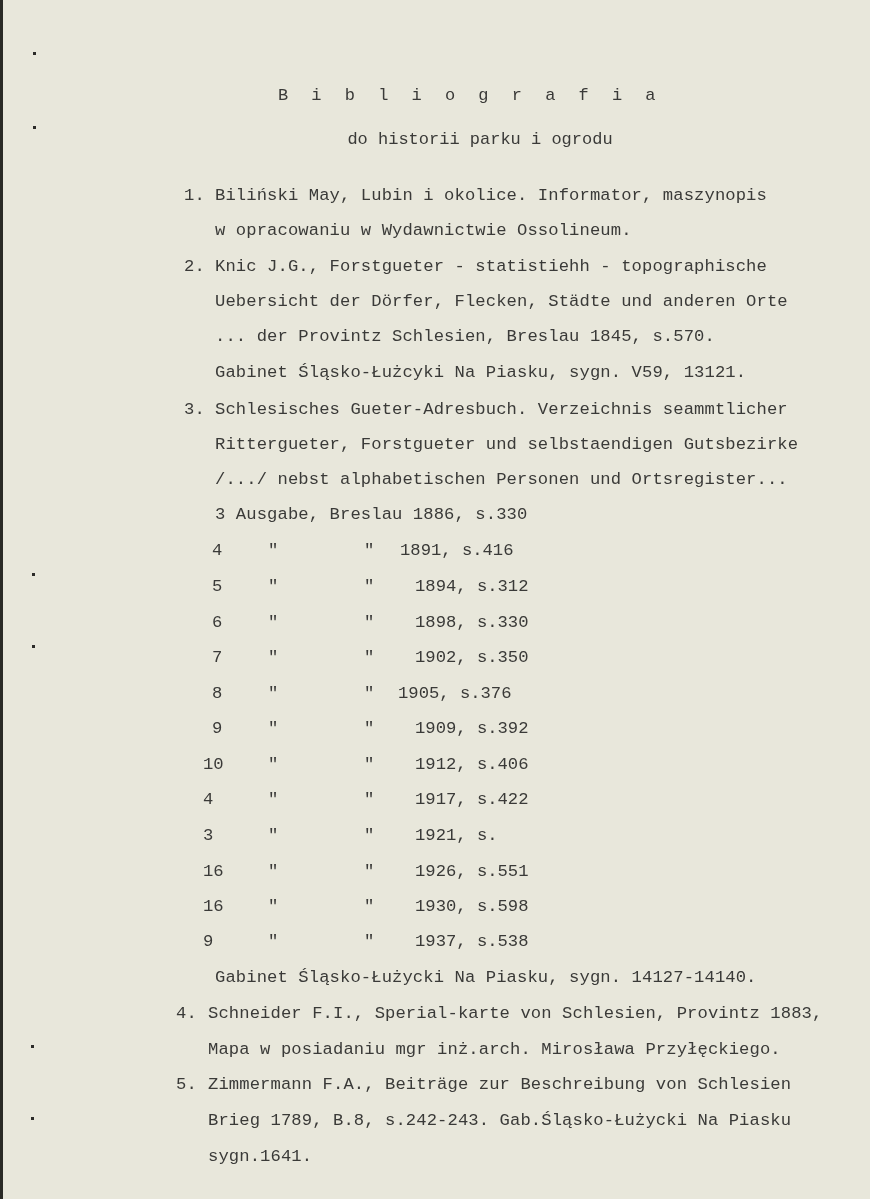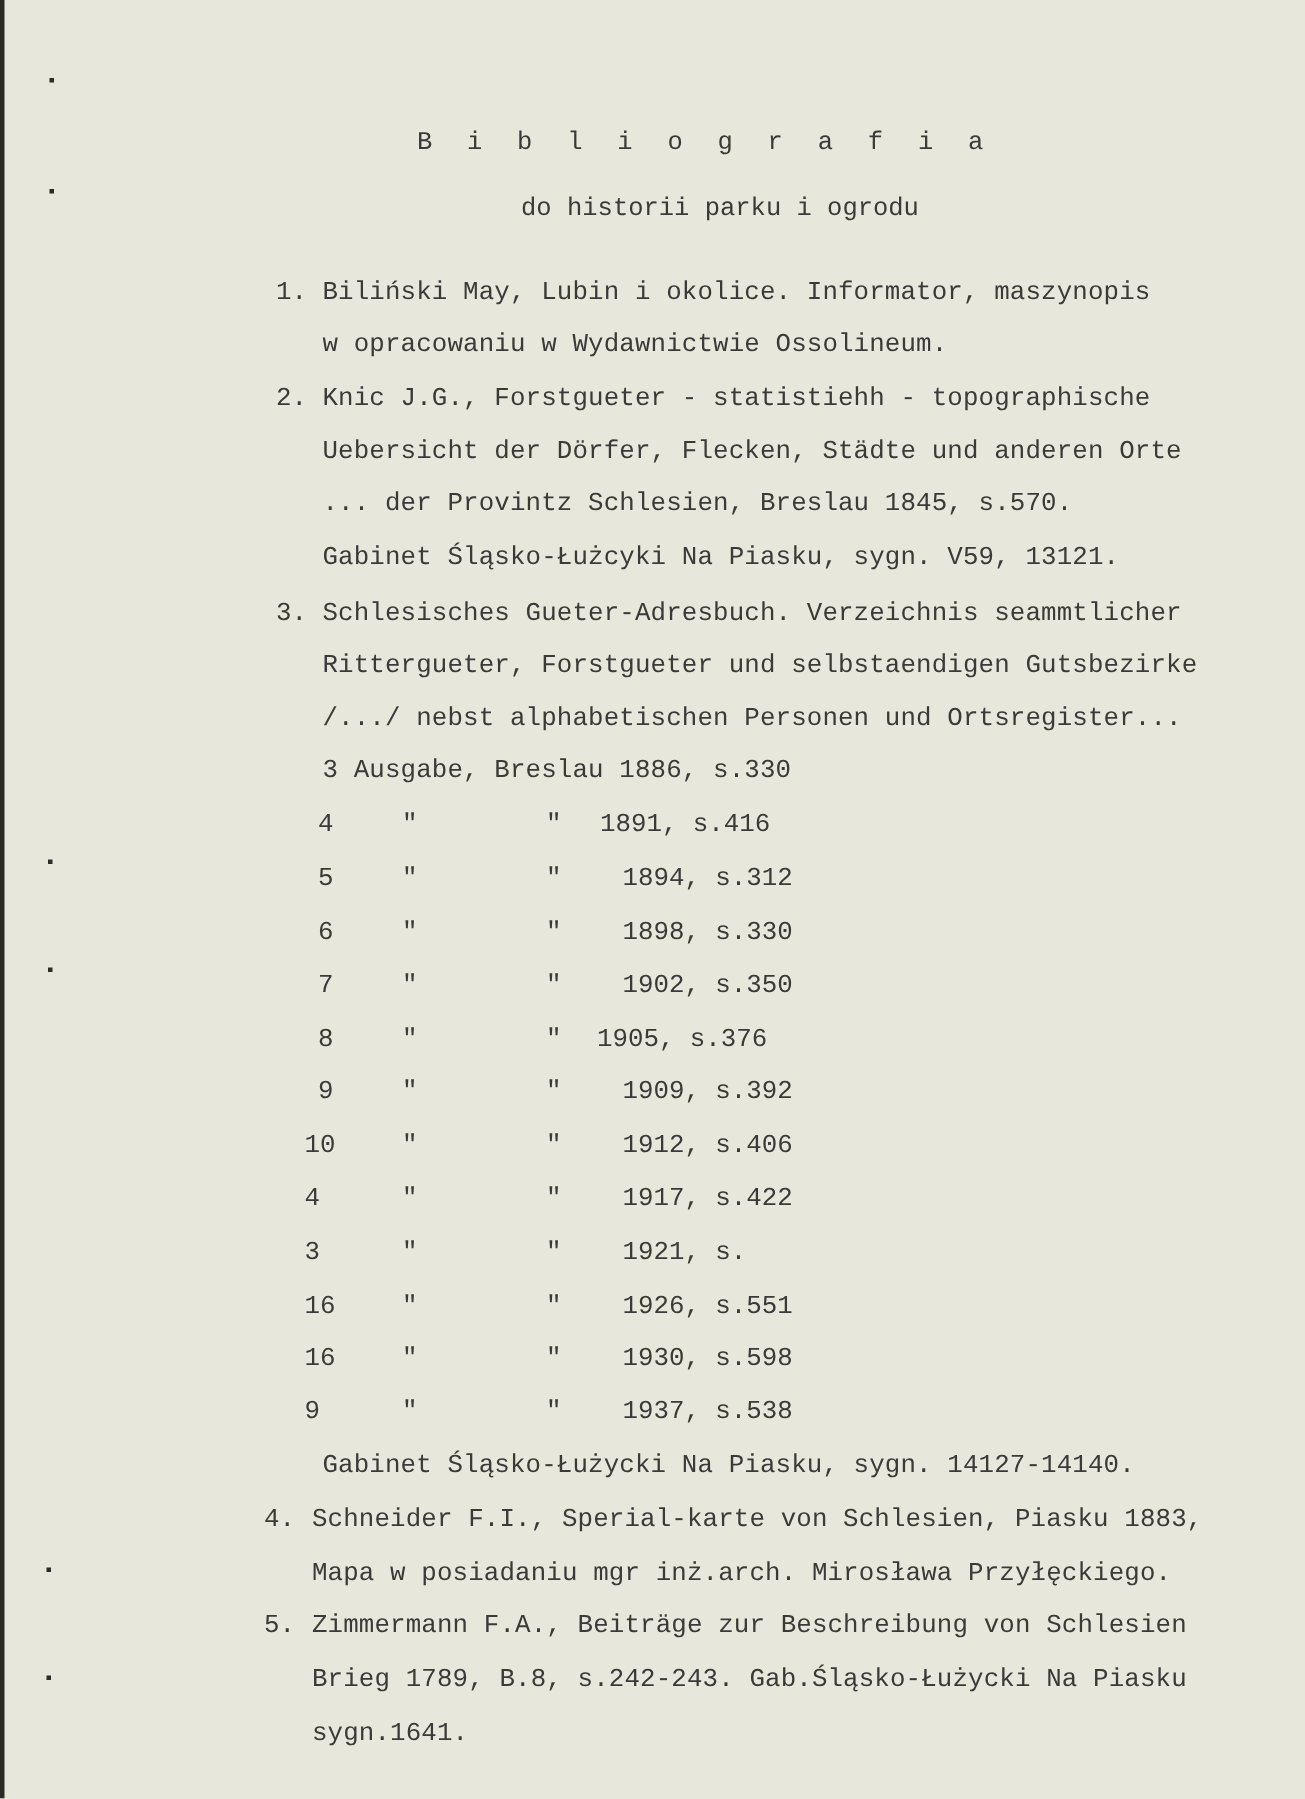--- a/index.html
+++ b/index.html
@@ -117,19 +117,19 @@
   <div>
     <span class="ed" style="left:203px;top:932px">9</span>
     <span class="ed" style="left:268px;top:932px">"</span>
     <span class="ed" style="left:364px;top:932px">"</span>
     <span class="ed" style="left:415px;top:932px">1937, s.538</span>
   </div>
 </div>
 <div class="line" style="left:215px;top:968px">Gabinet Śląsko-Łużycki Na Piasku, sygn. 14127-14140.</div>
 
 <div class="line" style="left:176px;top:1004px">4.</div>
-<div class="line" style="left:208px;top:1004px">Schneider F.I., Sperial-karte von Schlesien, Piasku 1883,</div>
+<div class="line" style="left:208px;top:1004px">Schneider F.I., Sperial-karte von Schlesien, Provintz 1883,</div>
 <div class="line" style="left:208px;top:1040px">Mapa w posiadaniu mgr inż.arch. Mirosława Przyłęckiego.</div>
 
 <div class="line" style="left:176px;top:1075px">5.</div>
 <div class="line" style="left:208px;top:1075px">Zimmermann F.A., Beiträge zur Beschreibung von Schlesien</div>
 <div class="line" style="left:208px;top:1111px">Brieg 1789, B.8, s.242-243. Gab.Śląsko-Łużycki Na Piasku</div>
 <div class="line" style="left:208px;top:1147px">sygn.1641.</div>
 
 </body></html>

